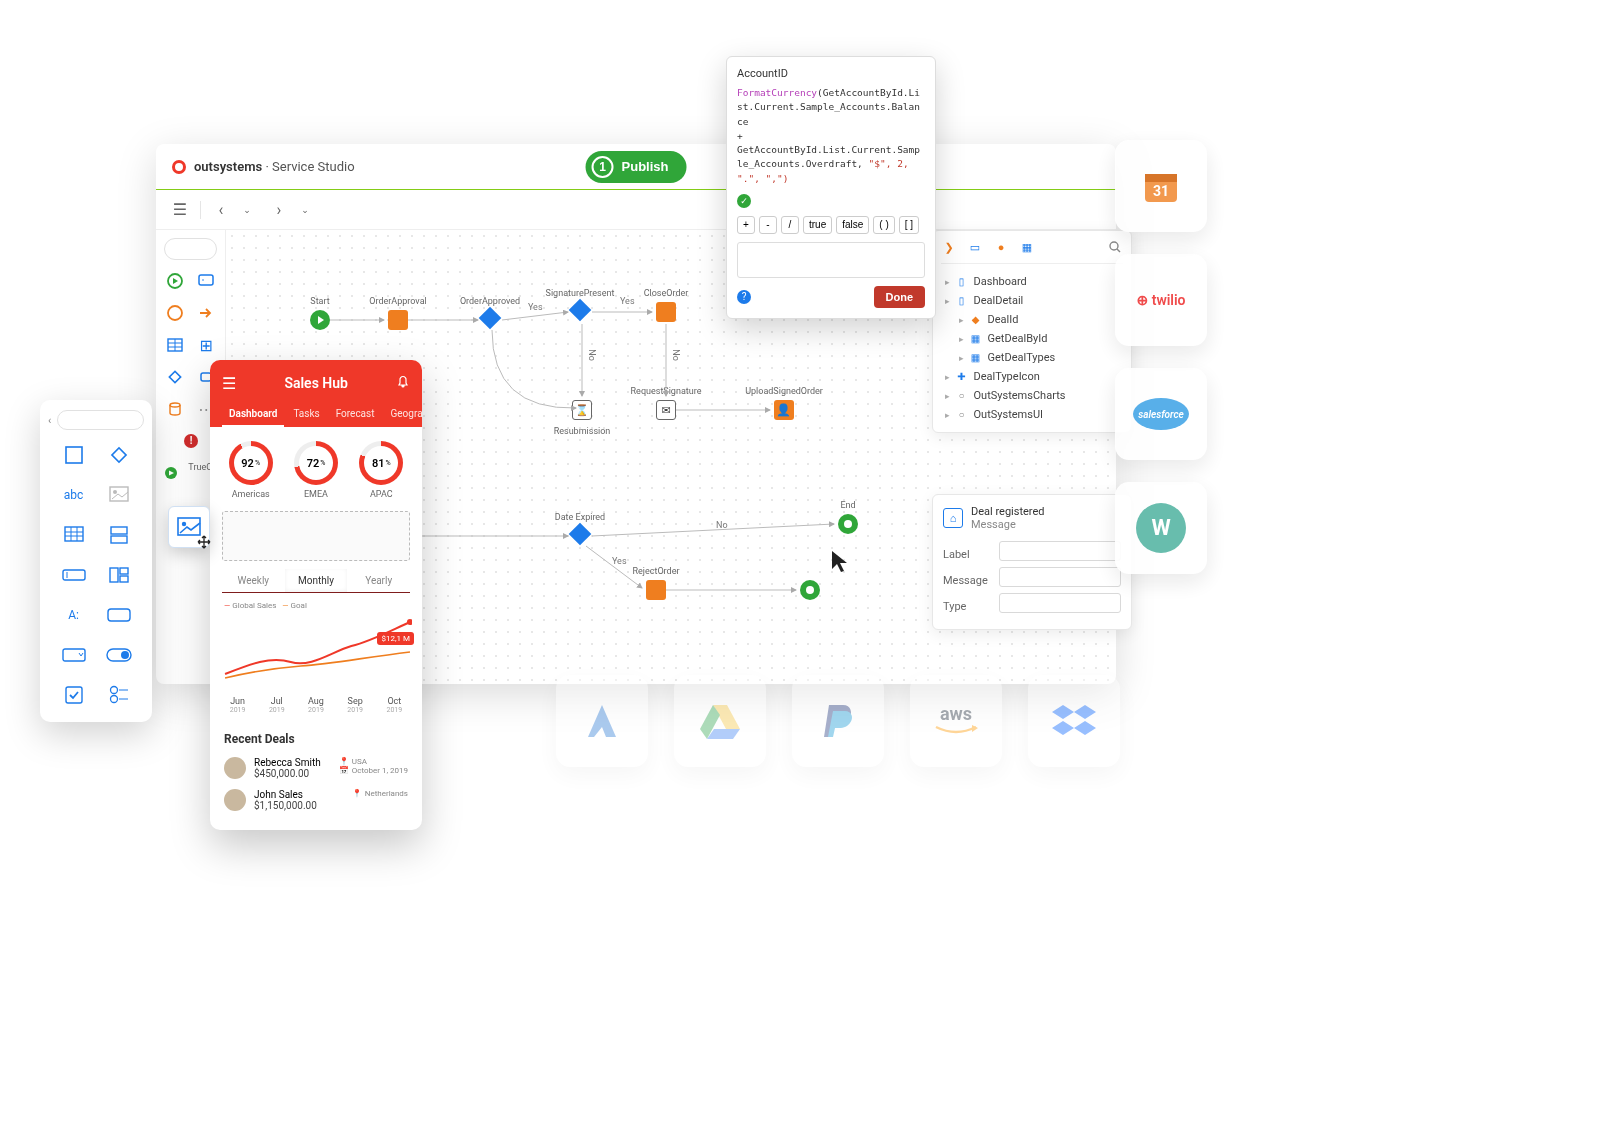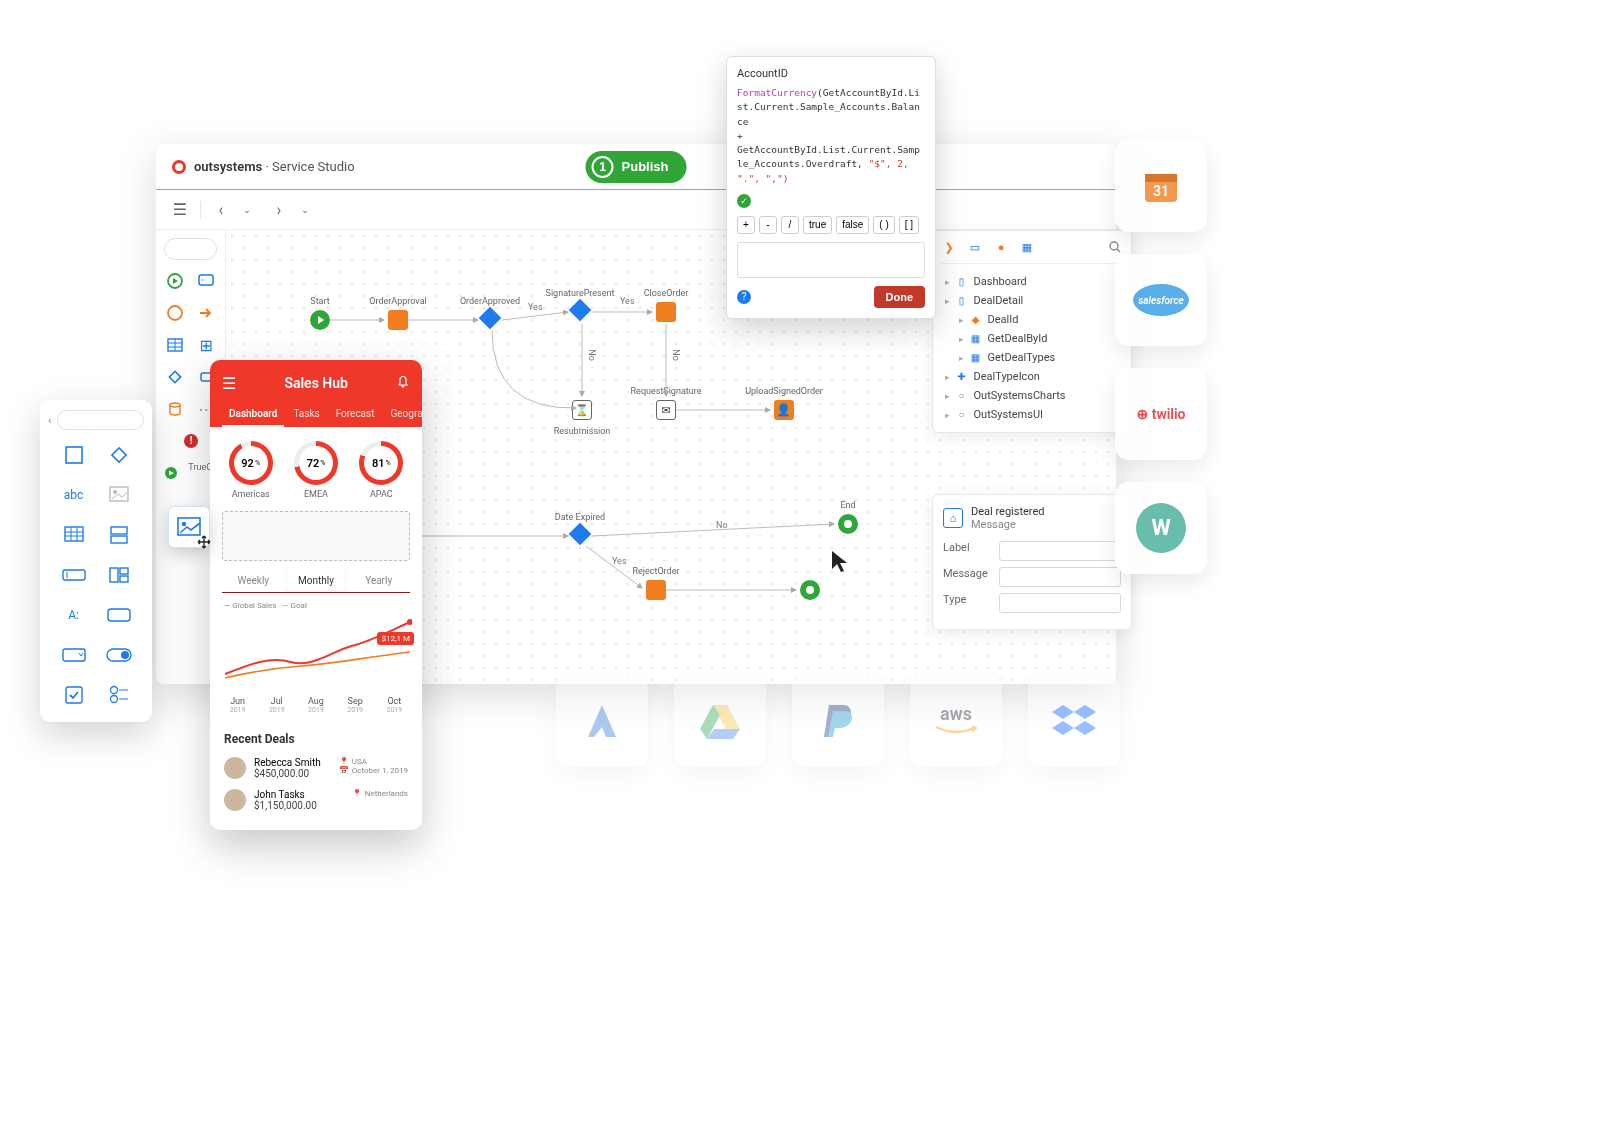--- a/index.html
+++ b/index.html
@@ -52,21 +52,21 @@
 .lvl2 { padding-left: 18px; }
 .ti-phone { color: #1d7bea; }
 .ti-grid { color: #1d7bea; }
 .ti-orange { color: #ef7e1f; }
 .ti-puzzle { color: #1d7bea; }
 
 
 .props { position: absolute; right: -16px; top: 350px; width: 200px; background: #fff; border: 1px solid #e7e7e7; border-radius: 6px; box-shadow: 0 4px 16px rgba(0,0,0,.08); padding: 10px; font-size: 11px; }
 .props-hdr { display: flex; gap: 8px; align-items: center; margin-bottom: 10px; }
 .props-hdr-icon { width: 20px; height: 20px; border: 1px solid #1d7bea; border-radius: 3px; display:flex; align-items:center; justify-content:center; color:#1d7bea; }
-.prop-row { display: flex; align-items: flex-start; margin: 6px 0; gap: 6px; }
+.prop-row { display: flex; align-items: flex-end; margin: 6px 0; gap: 6px; }
 .prop-label { width: 50px; color: #666; }
 .prop-input { flex: 1; height: 20px; border: 1px solid #d9d9d9; border-radius: 3px; }
 
 
 .expr { position: absolute; left: 726px; top: 56px; width: 210px; background: #fff; border: 1px solid #ddd; border-radius: 6px; box-shadow: 0 10px 30px rgba(0,0,0,.18); padding: 10px; font-size: 10px; z-index: 20; }
 .expr-title { font-size: 11px; color: #333; margin-bottom: 6px; }
 .expr-code { font-family: Menlo, monospace; font-size: 9.5px; line-height: 1.5; color: #333; margin-bottom: 8px; word-break: break-all; }
 .expr-code .fn { color: #b540b8; }
 .expr-code .str { color: #c1392b; }
 .expr-ops { display: flex; align-items: center; gap: 4px; flex-wrap: wrap; margin-bottom: 8px; }
@@ -502,21 +502,21 @@
           <div class="deal-amount">$450,000.00</div>
         </div>
         <div class="deal-meta">
           <div>📍 USA</div>
           <div>📅 October 1, 2019</div>
         </div>
       </div>
       <div class="deal">
         <div class="deal-av"></div>
         <div class="deal-main">
-          <div>John Tasks</div>
+          <div>John Sales</div>
           <div class="deal-amount">$1,150,000.00</div>
         </div>
         <div class="deal-meta">
           <div>📍 Netherlands</div>
           <div></div>
         </div>
       </div>
     </div>
 </div>
 
@@ -620,28 +620,28 @@
   </svg>
 
 <div class="int-col">
   <div class="int-tile" style="color:#ef7e1f;">
     <svg width="40" height="40">
         <rect x="4" y="8" width="32" height="28" rx="4" fill="#ef7e1f" opacity=".85"></rect>
         <rect x="4" y="8" width="32" height="8" fill="#d46a17"></rect>
         <text x="20" y="30" text-anchor="middle" fill="#fff" font-size="14" font-weight="700">31</text>
       </svg>
   </div>
+  <div class="int-tile" style="color:#ef3c3c;">
+    <span style="font-size:14px;">⊕ <span>twilio</span></span>
+  </div>
   <div class="int-tile">
     <svg width="64" height="44">
         <ellipse cx="32" cy="22" rx="28" ry="16" fill="#4aa9e8"></ellipse>
         <text x="32" y="26" text-anchor="middle" fill="#fff" font-size="10" font-style="italic">salesforce</text>
       </svg>
-  </div>
-  <div class="int-tile" style="color:#ef3c3c;">
-    <span style="font-size:14px;">⊕ <span>twilio</span></span>
   </div>
   <div class="int-tile">
     <svg width="54" height="54">
         <circle cx="27" cy="27" r="25" fill="#5cb8a7"></circle>
         <text x="27" y="34" text-anchor="middle" fill="#fff" font-size="22" font-weight="700">W</text>
       </svg>
   </div>
 </div>
 
 <div class="int-row">

